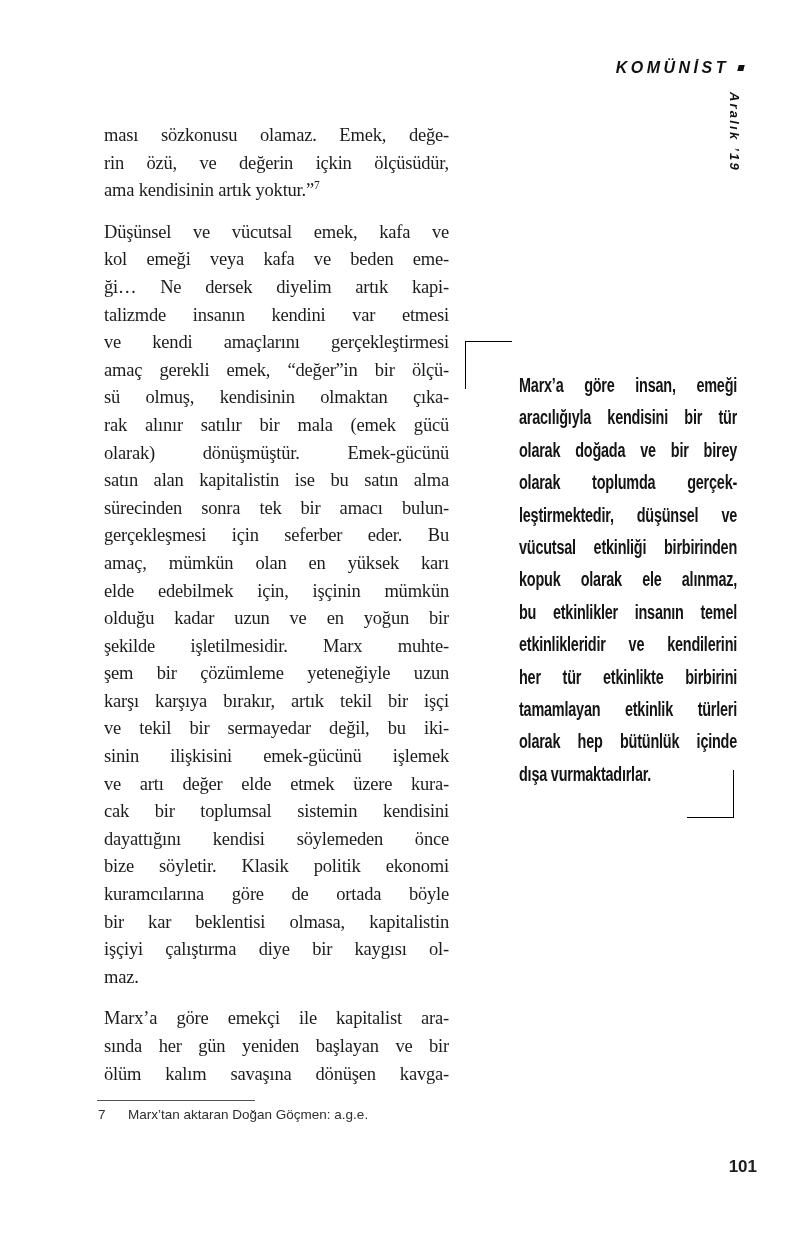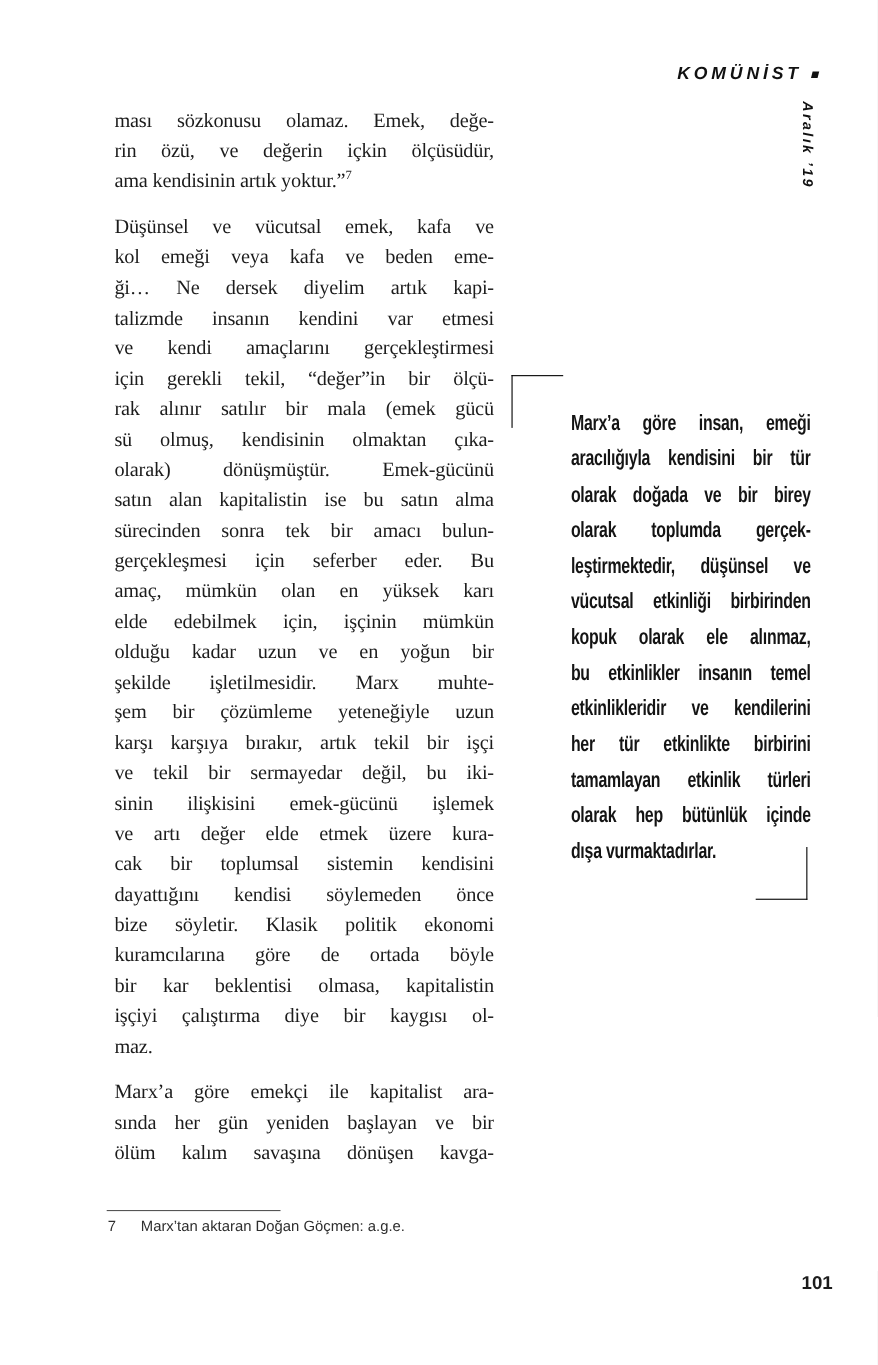--- a/index.html
+++ b/index.html
@@ -27,21 +27,21 @@
   .issue-label{
     position:absolute; left:744px; top:92px;
     transform-origin:0 0; transform:rotate(90deg);
     font-family:"Liberation Sans", sans-serif;
     font-weight:bold; font-style:italic;
     font-size:13px; letter-spacing:2.2px;
     color:#111; white-space:nowrap; line-height:19px;
   }
   
   .body-col{
-    position:absolute; left:104px; top:97px; width:345px;
+    position:absolute; left:104px; top:122px; width:345px;
     font-size:18.5px; line-height:27.6px; letter-spacing:-0.2px;
   }
   .paragraph{margin:0 0 14px 0;}
   .bline{
     text-align:justify; text-align-last:justify;
     height:27.6px; overflow:hidden;
   }
   .bline.last{text-align-last:left;}
   .it{}
   .sup{font-size:0.62em; vertical-align:super; line-height:0;}
@@ -103,23 +103,23 @@
         <div class="bline"><span>ması sözkonusu olamaz. Emek, değe-</span></div>
         <div class="bline"><span>rin özü, ve değerin içkin ölçüsüdür,</span></div>
         <div class="bline last"><span>ama kendisinin artık </span><span class="it">yoktur.”</span><span class="sup">7</span></div>
       </div>
       <div class="paragraph">
         <div class="bline"><span>Düşünsel ve vücutsal emek, kafa ve</span></div>
         <div class="bline"><span>kol emeği veya kafa ve beden eme-</span></div>
         <div class="bline"><span>ği… Ne dersek diyelim artık kapi-</span></div>
         <div class="bline"><span>talizmde insanın kendini var etmesi</span></div>
         <div class="bline"><span>ve kendi amaçlarını gerçekleştirmesi</span></div>
-        <div class="bline"><span>için gerekli tekil, “değer”in bir ölçü-</span></div>
+        <div class="bline"><span>amaç gerekli emek, “değer”in bir ölçü-</span></div>
+        <div class="bline"><span>sü olmuş, kendisinin olmaktan çıka-</span></div>
         <div class="bline"><span>rak alınır satılır bir mala (emek gücü</span></div>
-        <div class="bline"><span>sü olmuş, kendisinin olmaktan çıka-</span></div>
         <div class="bline"><span>olarak) dönüşmüştür. Emek-gücünü</span></div>
         <div class="bline"><span>satın alan kapitalistin ise bu satın alma</span></div>
         <div class="bline"><span>sürecinden sonra tek bir amacı bulun-</span></div>
         <div class="bline"><span>gerçekleşmesi için seferber eder. Bu</span></div>
         <div class="bline"><span>amaç, mümkün olan en yüksek karı</span></div>
         <div class="bline"><span>elde edebilmek için, işçinin mümkün</span></div>
         <div class="bline"><span>olduğu kadar uzun ve en yoğun bir</span></div>
         <div class="bline"><span>şekilde işletilmesidir. Marx muhte-</span></div>
         <div class="bline"><span>şem bir çözümleme yeteneğiyle uzun</span></div>
         <div class="bline"><span>karşı karşıya bırakır, artık tekil bir işçi</span></div>

